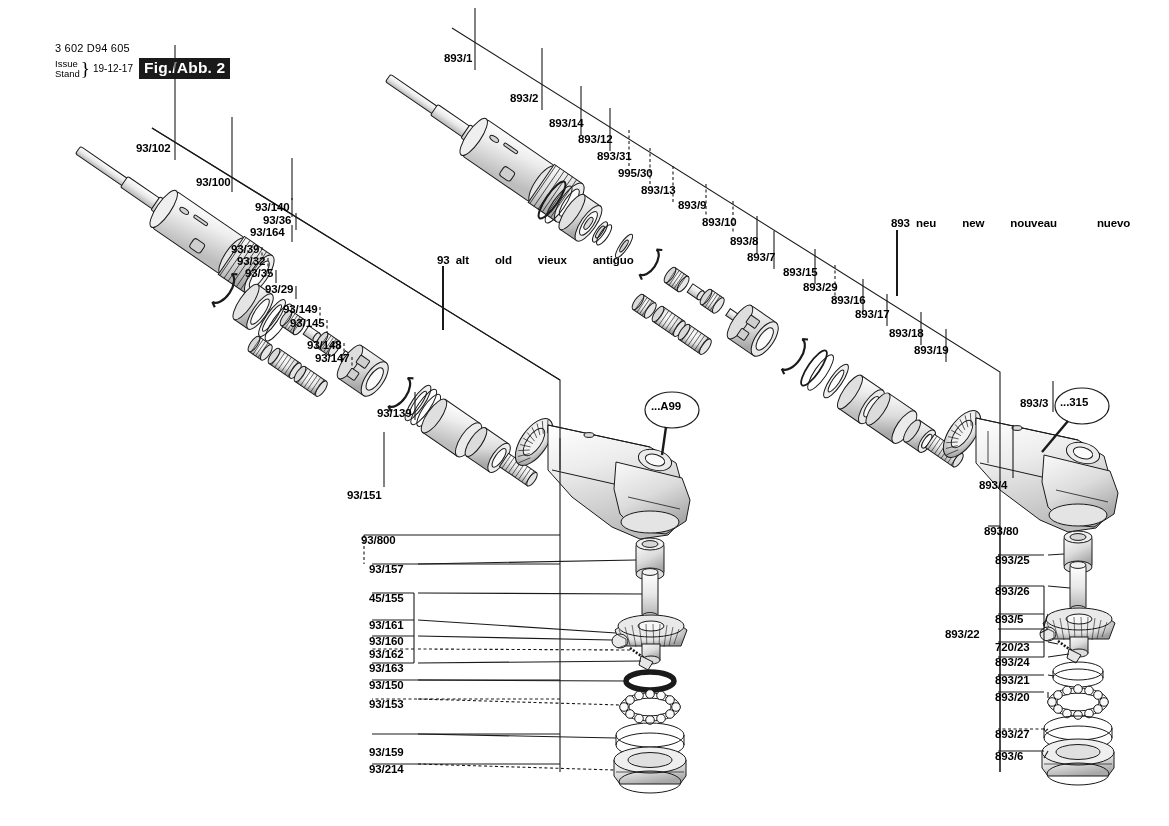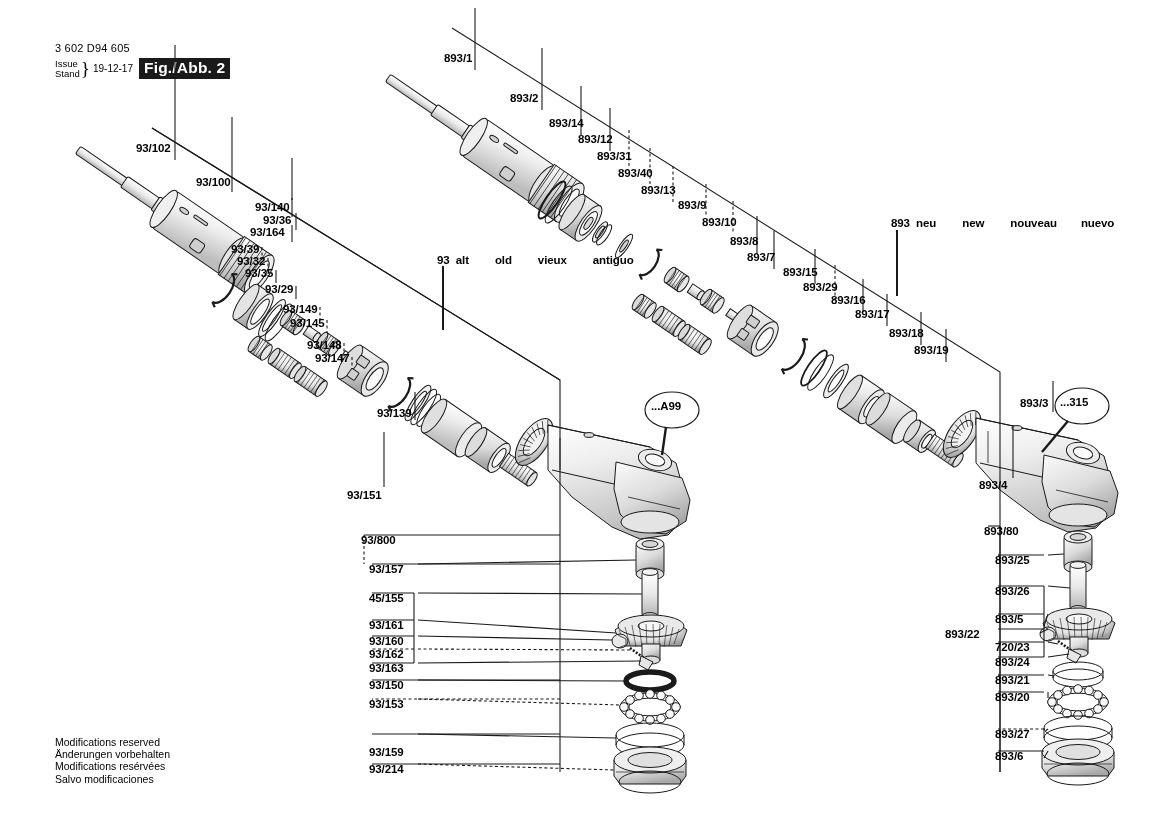--- a/index.html
+++ b/index.html
@@ -45,26 +45,20 @@
       <div id="issstand">
         <div>Issue</div>
         <div>Stand</div>
       </div>
       <div id="brace">}</div>
       <div id="issdate">19-12-17</div>
       <div id="figbadge">Fig./Abb. 2</div>
     </div>
   </div>
 
-  <div id="footer">
-    <div>Modifications reserved</div>
-    <div>Änderungen vorbehalten</div>
-    <div>Modifications resérvées</div>
-    <div>Salvo modificaciones</div>
-  </div>
 
   <svg class="art" viewBox="0 0 1169 826">
     <defs>
       <linearGradient id="gMetal" x1="0" y1="0" x2="0.3" y2="1">
         <stop offset="0%" stop-color="#ffffff"></stop>
         <stop offset="40%" stop-color="#ededed"></stop>
         <stop offset="100%" stop-color="#bdbdbd"></stop>
       </linearGradient>
       <linearGradient id="gMetal2" x1="0" y1="0" x2="0.5" y2="1">
         <stop offset="0%" stop-color="#fafafa"></stop>
@@ -685,21 +679,21 @@
       <div class="lbl" style="left: 369px; top: 662px;">93/163</div>
       <div class="lbl" style="left: 369px; top: 679px;">93/150</div>
       <div class="lbl" style="left: 369px; top: 698px;">93/153</div>
       <div class="lbl" style="left: 369px; top: 709px; margin-top: 37px;">93/159</div>
       <div class="lbl" style="left: 369px; top: 763px;">93/214</div>
       <div class="lbl" style="left: 444px; top: 52px;">893/1</div>
       <div class="lbl" style="left: 510px; top: 92px;">893/2</div>
       <div class="lbl" style="left: 549px; top: 117px;">893/14</div>
       <div class="lbl" style="left: 578px; top: 133px;">893/12</div>
       <div class="lbl" style="left: 597px; top: 150px;">893/31</div>
-      <div class="lbl" style="left: 618px; top: 167px;">893/40</div>
+      <div class="lbl" style="left: 618px; top: 167px;">995/30</div>
       <div class="lbl" style="left: 641px; top: 184px;">893/13</div>
       <div class="lbl" style="left: 678px; top: 199px;">893/9</div>
       <div class="lbl" style="left: 702px; top: 216px;">893/10</div>
       <div class="lbl" style="left: 730px; top: 235px;">893/8</div>
       <div class="lbl" style="left: 747px; top: 251px;">893/7</div>
       <div class="lbl" style="left: 783px; top: 266px;">893/15</div>
       <div class="lbl" style="left: 803px; top: 281px;">893/29</div>
       <div class="lbl" style="left: 831px; top: 294px;">893/16</div>
       <div class="lbl" style="left: 855px; top: 308px;">893/17</div>
       <div class="lbl" style="left: 889px; top: 327px;">893/18</div>
@@ -711,18 +705,18 @@
       <div class="lbl" style="left: 995px; top: 585px;">893/26</div>
       <div class="lbl" style="left: 995px; top: 613px;">893/5</div>
       <div class="lbl" style="left: 945px; top: 628px;">893/22</div>
       <div class="lbl" style="left: 995px; top: 641px;">720/23</div>
       <div class="lbl" style="left: 995px; top: 656px;">893/24</div>
       <div class="lbl" style="left: 995px; top: 674px;">893/21</div>
       <div class="lbl" style="left: 995px; top: 691px;">893/20</div>
       <div class="lbl" style="left: 995px; top: 728px;">893/27</div>
       <div class="lbl" style="left: 995px; top: 750px;">893/6</div>
       <div class="lbl grp" style="left: 437px; top: 253px;"><span>93&nbsp;&nbsp;alt</span><span class="sub" style="margin-left: 26px;">old</span><span class="sub" style="margin-left: 26px;">vieux</span><span class="sub" style="margin-left: 26px;">antiguo</span></div>
-      <div class="lbl grp" style="left: 891px; top: 216px;"><span>893&nbsp;&nbsp;neu</span><span class="sub" style="margin-left: 26px;">new</span><span class="sub" style="margin-left: 26px;">nouveau</span><span class="sub" style="margin-left: 24px;">nuevo</span></div>
+      <div class="lbl grp" style="left: 891px; top: 216px;"><span>893&nbsp;&nbsp;neu</span><span class="sub" style="margin-left: 26px;">new</span><span class="sub" style="margin-left: 26px;">nouveau</span><span class="sub" style="margin-left: 40px;">nuevo</span></div>
       <div class="lbl tag" style="left: 651px; top: 400px;">...A99</div>
       <div class="lbl tag" style="left: 1060px; top: 396px;">...315</div>
     </div>
 
 </div>
 
 </body></html>

